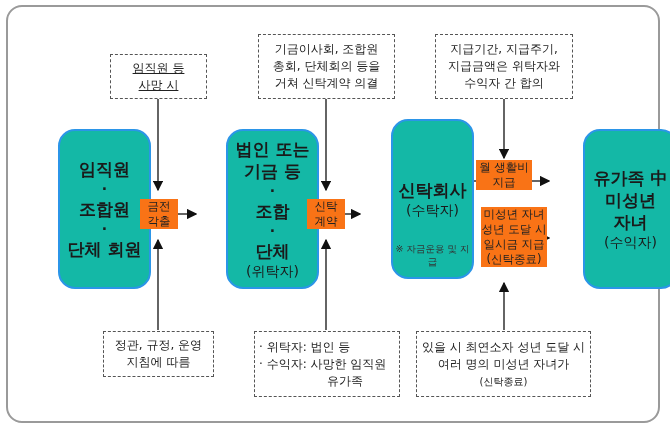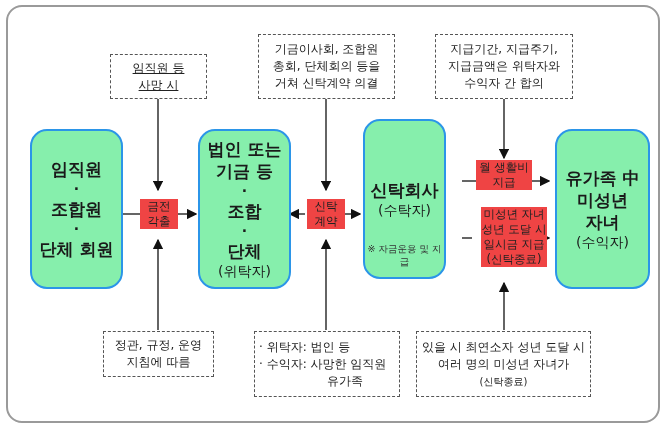--- a/index.html
+++ b/index.html
@@ -1,31 +1,31 @@
 <!DOCTYPE html>
 <html><head>
 <meta charset="utf-8">
 <style>
   html, body { margin: 0; padding: 0; background: #ffffff; }
   body { width: 670px; height: 431px; position: relative; overflow: hidden;
          font-family: "DejaVu Sans", "Liberation Sans", sans-serif; color: #1a1a1a; }
   .frame { position: absolute; left: 6px; top: 5px; width: 654px; height: 418px;
            border: 2px solid #9a9a9a; border-radius: 16px; box-sizing: border-box; background: #fff; }
-  .box { position: absolute; background: #86efac; border: 2.5px solid #2b95e8; border-radius: 17px;
+  .box { position: absolute; background: #14b8a6; border: 2.5px solid #2b95e8; border-radius: 17px;
          box-sizing: border-box; display: flex; flex-direction: column; align-items: center;
-         justify-content: center; text-align: center; }
+         justify-content: center; text-align: center; margin-left: 28px; }
   .big { font-size: 17px; font-weight: bold; line-height: 22px; }
   .dot { font-size: 14px; line-height: 18px; font-weight: bold; }
   .sub { font-size: 14px; line-height: 18px; font-weight: normal; }
   .note { position: absolute; bottom: 8px; left: 0; right: 0; font-size: 9.5px; color: #333; text-align: center; }
   .dash { position: absolute; border: 1.5px dashed #555; box-sizing: border-box; background: #fff;
           display: flex; flex-direction: column; align-items: center; justify-content: center;
           text-align: center; font-size: 12px; line-height: 17px; color: #222; }
   .dash.left { align-items: flex-start; padding-left: 4px; }
-  .lbl { position: absolute; font-size: 11.5px; line-height: 15px; text-align: center; color: #222; background: #ef4444; }
+  .lbl { position: absolute; font-size: 11.5px; line-height: 15px; text-align: center; color: #222; background: #f97316; }
   .small { font-size: 10px; }
   svg.lines { position: absolute; left: 0; top: 0; }
 </style>
 </head>
 <body>
 
 <div class="frame"></div>
 
 <svg class="lines" width="670" height="431">
   <defs>

